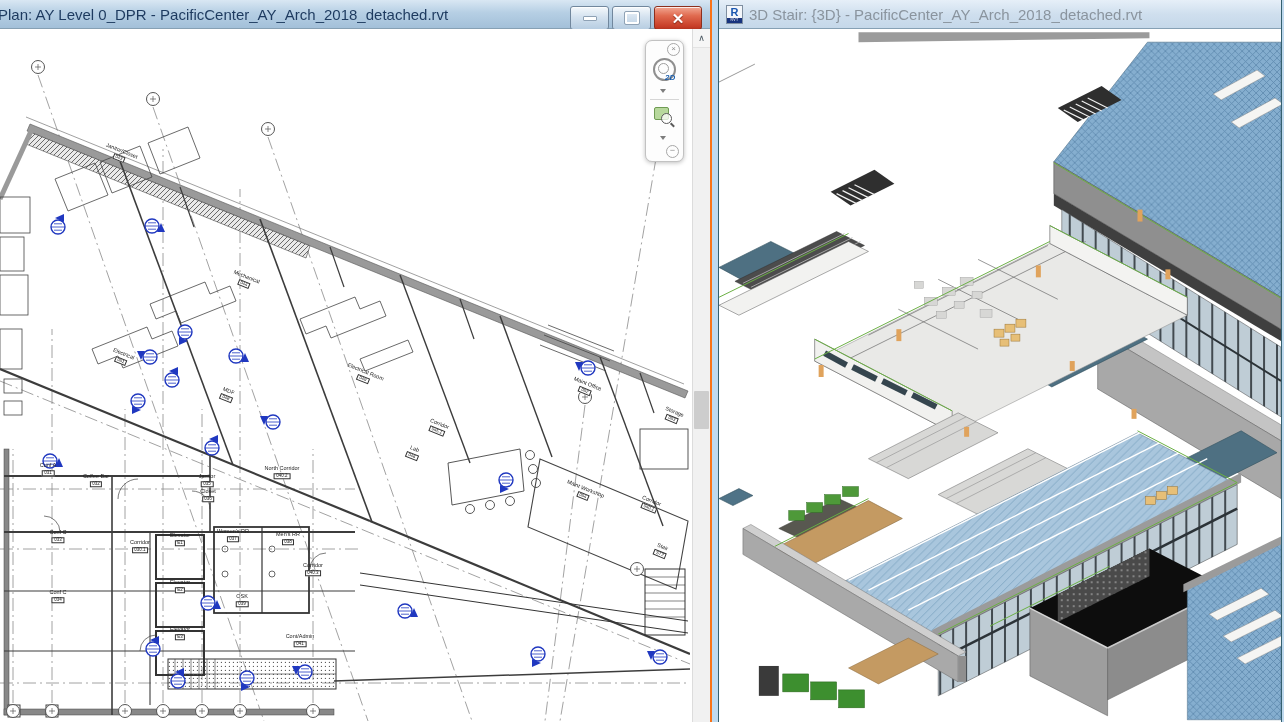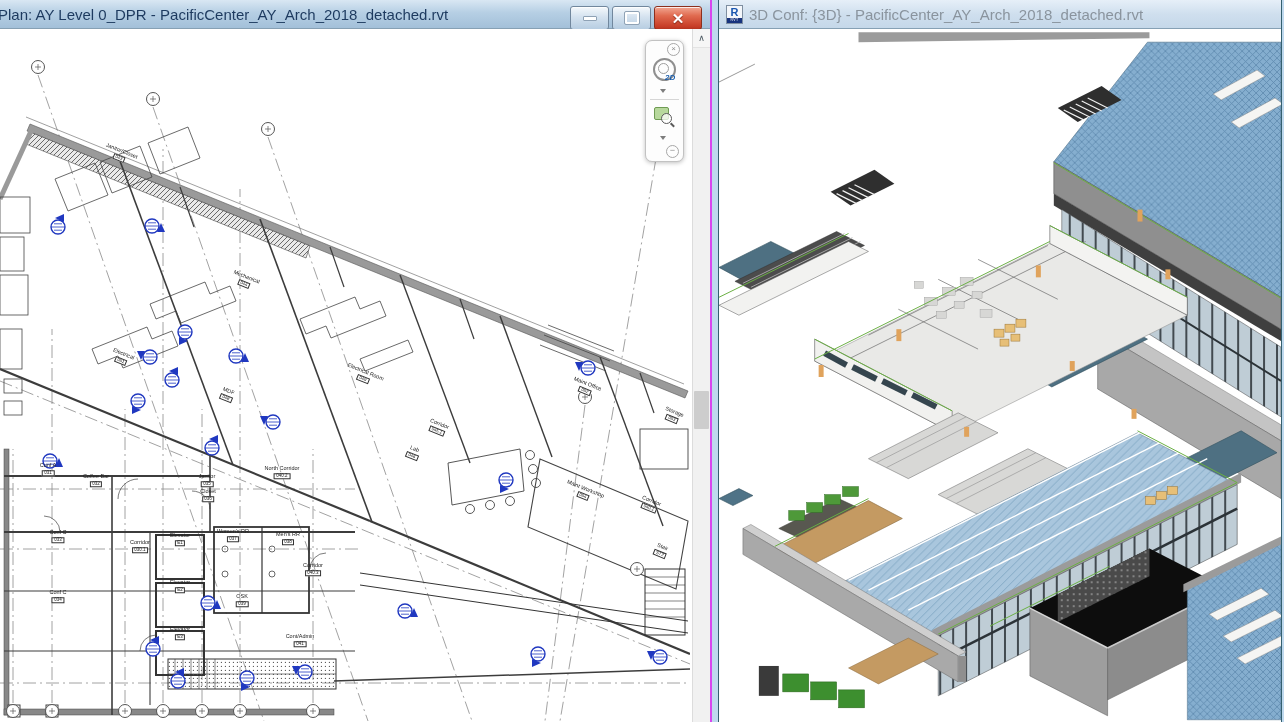--- a/index.html
+++ b/index.html
@@ -2,21 +2,21 @@
 <html><head>
 <meta charset="utf-8">
 <style>
   html,body{margin:0;padding:0;}
   body{
     width:1284px;height:722px;position:relative;overflow:hidden;
     background:#bfd9ee;font-family:"Liberation Sans",sans-serif;
     -webkit-font-smoothing:antialiased;
   }
   .win{position:absolute;top:0;height:722px;background:#fff;box-sizing:border-box;}
-  #win-plan{left:0;width:712px;border-right:2px solid #d946ef;}
+  #win-plan{left:0;width:712px;border-right:2px solid #f97316;}
   #win-3d{left:718px;width:564px;border-left:1px solid #35606f;border-right:1px solid #35606f;}
   .titlebar{
     position:absolute;left:0;top:0;right:0;height:29px;
     display:flex;align-items:center;box-sizing:border-box;
     border-bottom:1px solid #86a0b4;white-space:nowrap;overflow:hidden;
   }
   #win-plan .titlebar{background:linear-gradient(#d9e7f3,#b6cfe4 45%,#a3c0d9);}
   #win-3d  .titlebar{background:linear-gradient(#e6eff8,#cfdfee 50%,#c5d8e9);}
   #win-plan .title-text{color:#1d3a5f;font-size:15px;margin-left:-2px;}
   #win-3d  .title-text{color:#8a949e;font-size:15px;margin-left:6px;}
@@ -414,21 +414,21 @@
     <div class="thumb"></div>
   </div>
 </div>
 
 <div class="win" id="win-3d">
   <div class="titlebar">
     <span class="rvt-icon">
       <span class="r">R</span>
       <span class="band">RVT</span>
     </span>
-    <span class="title-text">3D Conf: {3D} - PacificCenter_AY_Arch_2018_detached.rvt</span>
+    <span class="title-text">3D Stair: {3D} - PacificCenter_AY_Arch_2018_detached.rvt</span>
   </div>
 
   <div class="content">
     <svg width="562" height="692" viewBox="0 0 564 692">
       <defs>
         <pattern id="roofHatch" width="7" height="7" patternUnits="userSpaceOnUse">
           <rect width="7" height="7" fill="#85aecf"></rect>
           <path d="M0,7 L7,0 M0,0 L7,7" stroke="#5d89ad" stroke-width="0.8"></path>
         </pattern>
         <pattern id="roofHatchLight" width="8" height="8" patternUnits="userSpaceOnUse">

